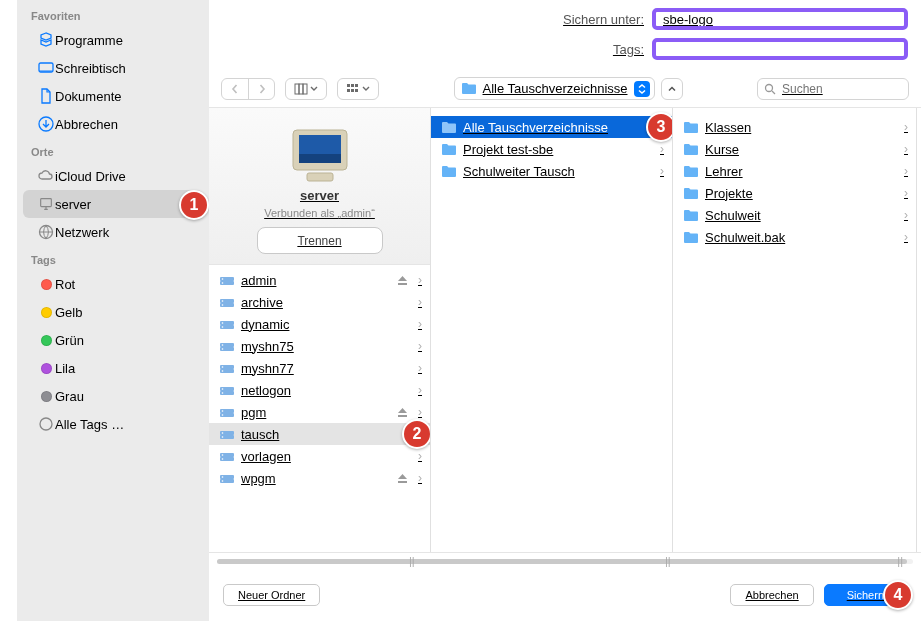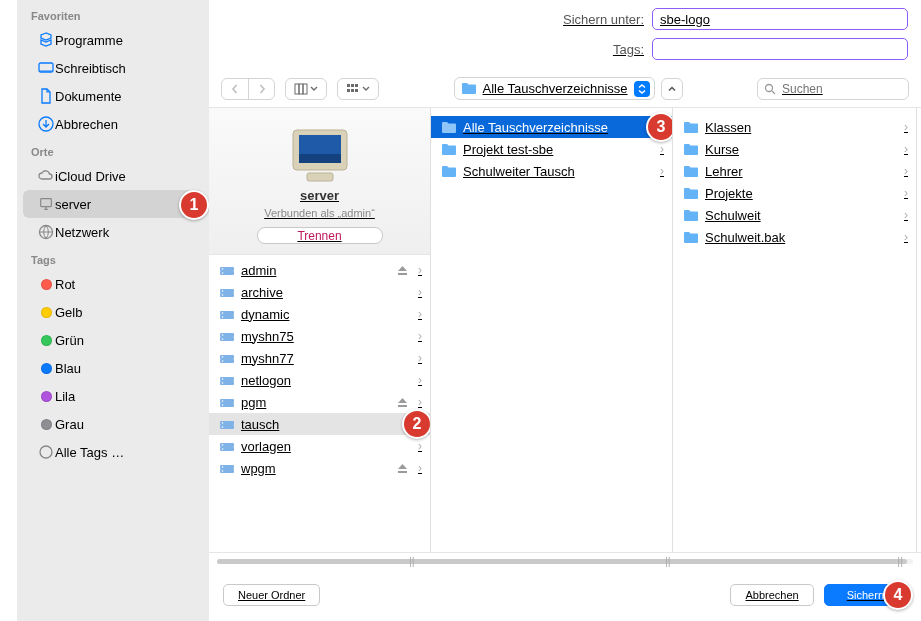--- a/index.html
+++ b/index.html
@@ -14,21 +14,21 @@
   .sb-icon { width: 18px; height: 18px; display: flex; align-items: center; justify-content: center; }
   svg { display:block; }
   .tag-dot { width: 11px; height: 11px; border-radius: 50%; border: 1px solid rgba(0,0,0,0.1);}
   .annot-badge { position:absolute; width:30px; height:30px; border-radius:50%; background:#d83a2f; border:2px solid #fff; color:#fff; font-size:16px; font-weight:600; display:flex; align-items:center; justify-content:center; box-shadow:0 1px 3px rgba(0,0,0,0.3); z-index:50;}
 
   
   .main { flex: 1; display: flex; flex-direction: column; background: #fff; text-decoration: underline; }
   .top-form { padding: 4px 0 6px 0; }
   .form-row { display:flex; align-items:center; height: 30px; gap:8px; }
   .form-label { width: 435px; text-align:right; font-size:13px; color:#555; padding-right: 0px;}
-  .form-input { width: 256px; height: 22px; border: 1px solid #8b5cf6; border-radius: 5px; padding: 2px 7px; font-size:13px; background:#fff; color:#000;}
+  .form-input { width: 256px; height: 22px; border: 4px solid #8b5cf6; border-radius: 5px; padding: 2px 7px; font-size:13px; background:#fff; color:#000;}
   .toolbar { display:flex; align-items:center; height: 38px; padding: 0 12px; border-bottom: 1px solid #e5e5e5; gap: 10px; position:relative;}
   .seg { display:flex; border:1px solid #d4d4d4; border-radius:6px; background:#fff; height:22px; overflow:hidden; align-items:center;}
   .seg-btn { width:26px; height:22px; display:flex; align-items:center;justify-content:center; }
   .seg-btn + .seg-btn { border-left:1px solid #d4d4d4;}
   .loc-pill { display:flex; align-items:center; background:#fff; border:1px solid #d4d4d4; border-radius:6px; height:23px; padding: 0 4px 0 6px; gap:6px;}
   .loc-folder-icon { width:16px; height:16px; }
   .loc-text { font-size:13px; }
   .loc-arrows { width:16px; height:16px; background:#007aff; border-radius:4px; display:flex; align-items:center; justify-content:center; }
   .exp-btn { width:22px; height:22px; border:1px solid #d4d4d4; border-radius:6px; display:flex; align-items:center; justify-content:center; background:#fff;}
   .search-box { width:152px; height:22px; border:1px solid #d4d4d4; border-radius:6px; background:#fff; display:flex; align-items:center; padding:0 6px; gap:6px; margin-left:auto;}
@@ -37,21 +37,21 @@
   
   .browser { flex: 1; display: flex; border-bottom: 1px solid #e5e5e5; min-height: 0; position:relative;}
   .col { border-right:1px solid #e0e0e0; overflow-y:auto; display:flex; flex-direction:column;}
   .col0 { width: 222px; background:#fff;}
   .col1 { width: 242px; background:#fff;}
   .col2 { width: 244px; background:#fff;}
 
   .server-header { background:linear-gradient(#fafafa,#efefef); display:flex; flex-direction:column; align-items:center; padding: 18px 8px 10px 8px; border-bottom:1px solid #e5e5e5;}
   .server-name { font-size:13px; font-weight:600; margin-top:4px; color:#333;}
   .server-sub { font-size:11px; color:#888; margin-top:4px;}
-  .disconnect-btn { margin-top:8px; height:17px; width:126px; font-size:12px; border:1px solid #c9c9c9; border-radius:8px; background:#fff; color:#be185d;}
+  .disconnect-btn { margin-top:8px; height:27px; width:126px; font-size:12px; border:1px solid #c9c9c9; border-radius:8px; background:#fff; color:#404040;}
   
   .share-row, .item-row { display:flex; align-items:center; height:22px; padding: 0 8px 0 10px; gap:6px; position:relative;}
   .share-row { }
   .share-row .chev,.item-row .chev{ margin-left:auto; font-size:12px; color:#b0b0b0;}
   .share-row .eject{ margin-left:auto; font-size:12px; color:#9a9a9a; padding-right: 4px;}
   .share-row .chev-after-eject{ color:#b0b0b0; font-size:12px;}
   .item-row.selected { background:#e4e4e4;justify-content:center; }
   .item-row.selected-blue { background:#0968da; color:#fff;}
   .item-row.selected-blue .chev{color:#cfe3fb;}
   .folder-mini{width:16px;height:14px;}
@@ -156,26 +156,20 @@
           <span class="sb-icon">
             <span class="tag-dot" style="background:#ffcc00"></span>
           </span>
           <span>Gelb</span>
         </div>
       <div class="sb-item">
           <span class="sb-icon">
             <span class="tag-dot" style="background:#34c759"></span>
           </span>
           <span>Grün</span>
-        </div>
-      <div class="sb-item">
-          <span class="sb-icon">
-            <span class="tag-dot" style="background:#0a7aff"></span>
-          </span>
-          <span>Blau</span>
         </div>
       <div class="sb-item">
           <span class="sb-icon">
             <span class="tag-dot" style="background:#af52de"></span>
           </span>
           <span>Lila</span>
         </div>
       <div class="sb-item">
           <span class="sb-icon">
             <span class="tag-dot" style="background:#8e8e93"></span>

